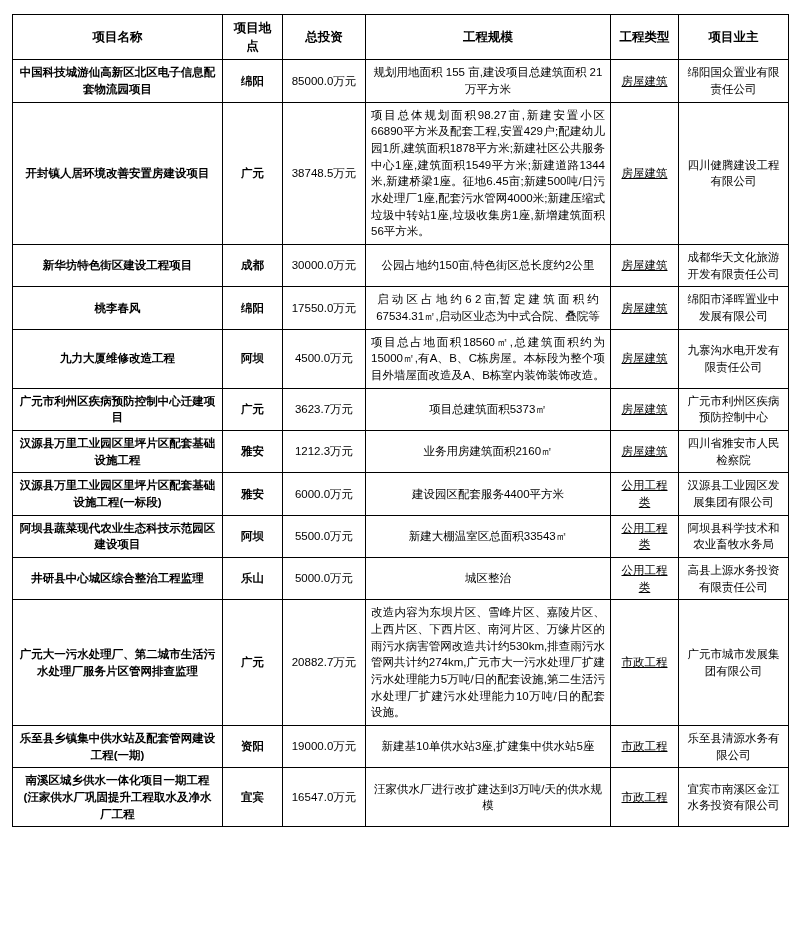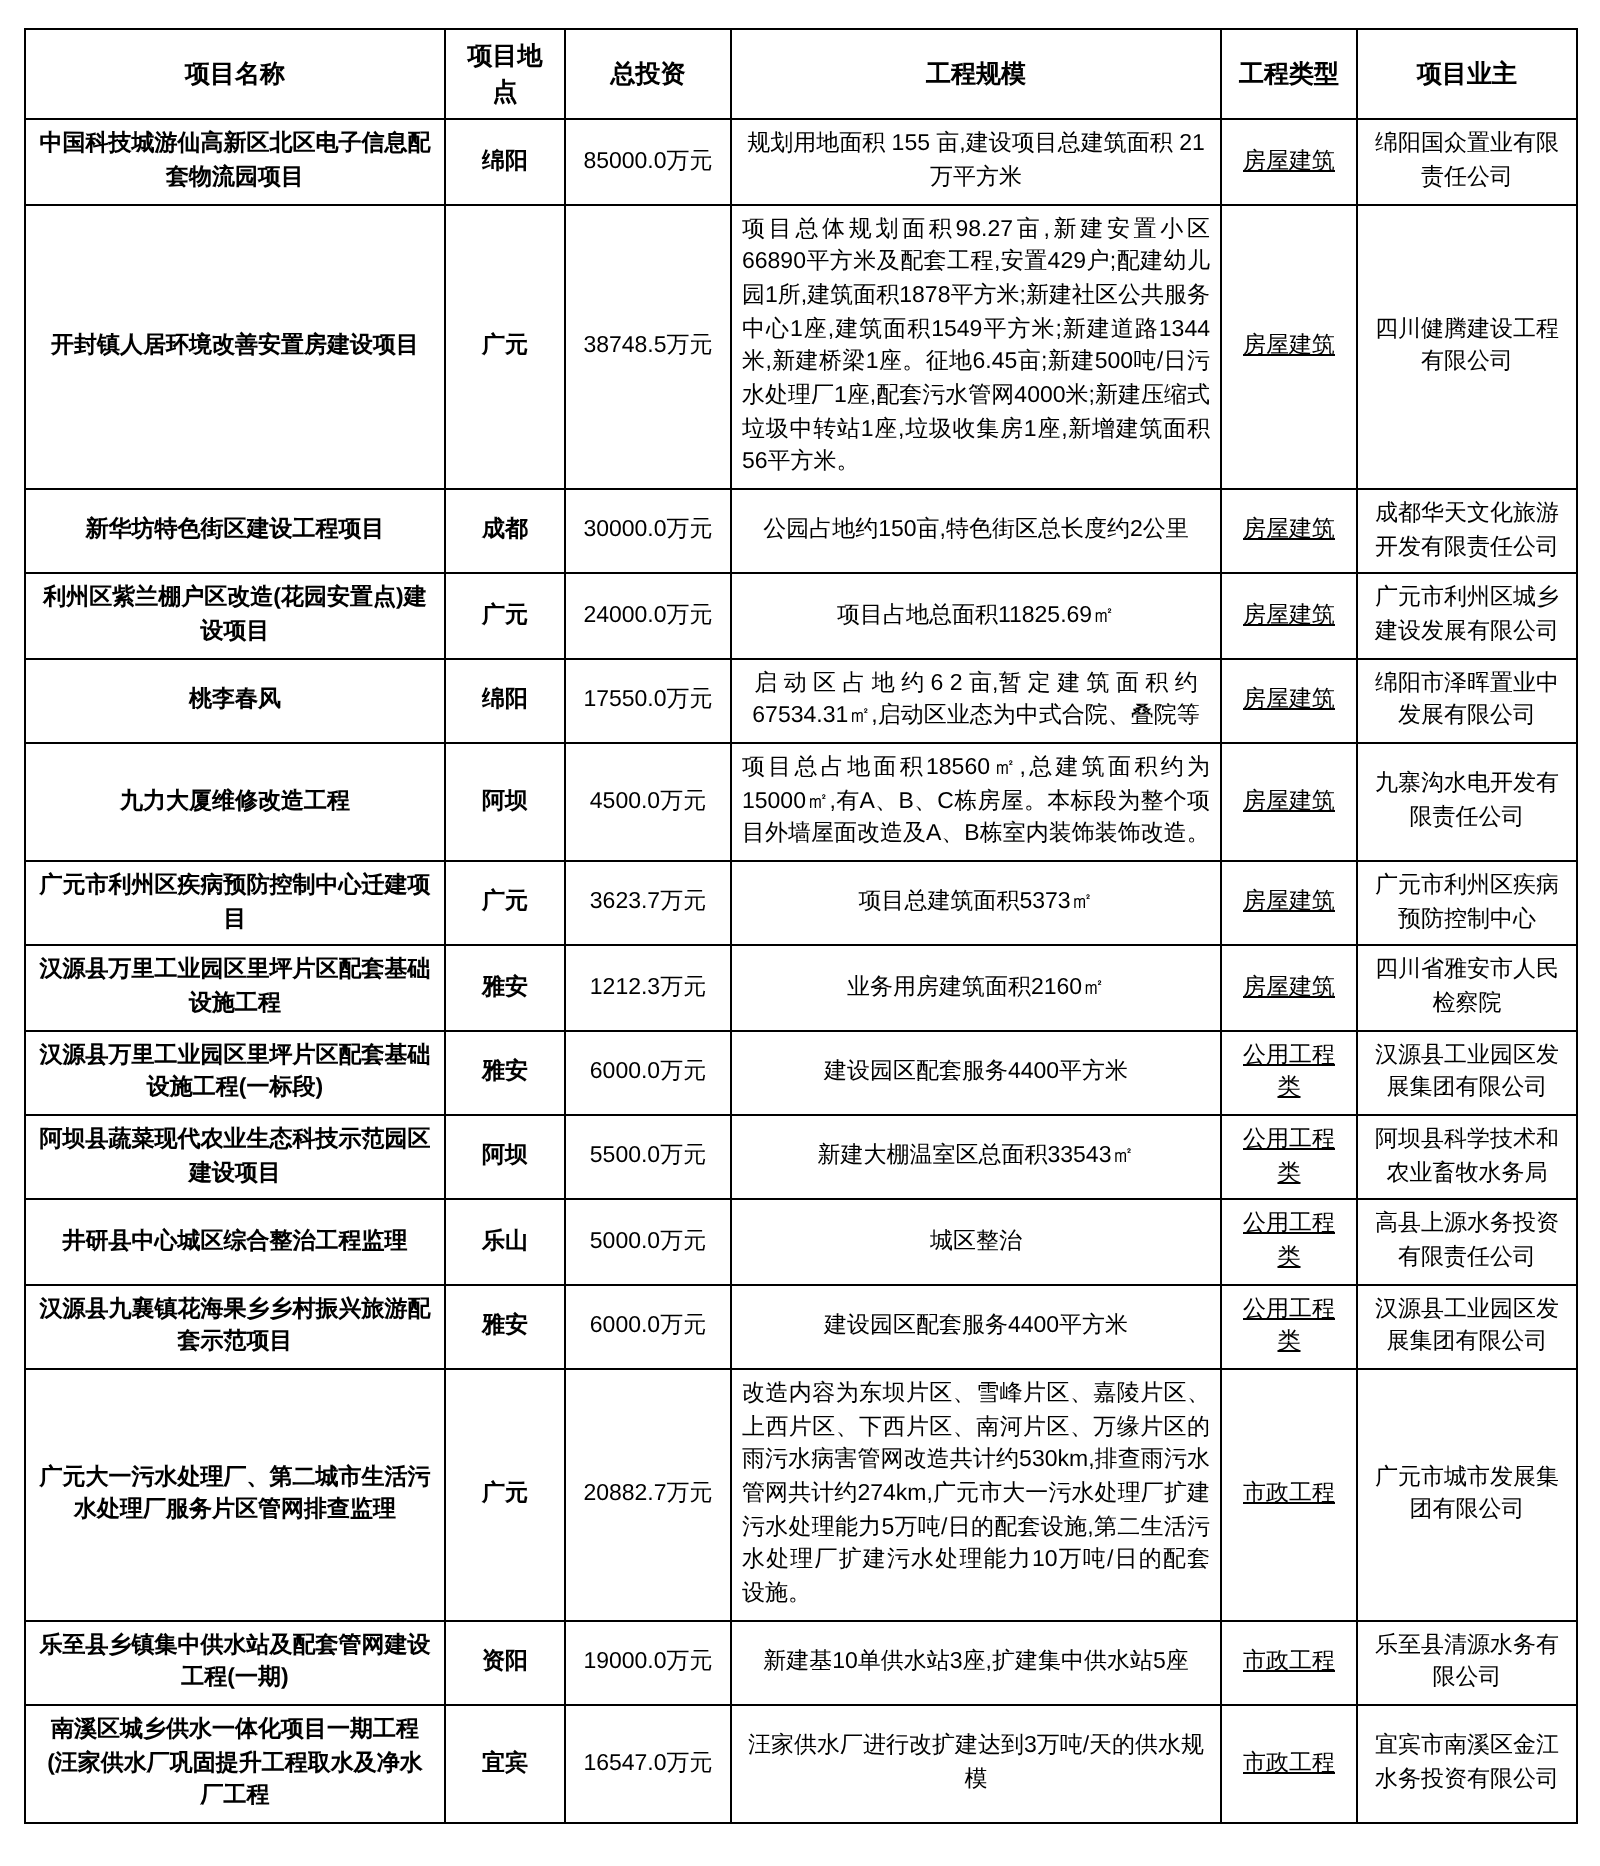--- a/index.html
+++ b/index.html
@@ -120,28 +120,20 @@
       </tr>
       <tr>
         <td class="cell-name">新华坊特色街区建设工程项目</td>
         <td class="cell-loc">成都</td>
         <td class="cell-inv">30000.0万元</td>
         <td class="cell-scale">公园占地约150亩,特色街区总长度约2公里</td>
         <td class="cell-type">房屋建筑</td>
         <td class="cell-owner">成都华天文化旅游开发有限责任公司</td>
       </tr>
       <tr>
-        <td class="cell-name">利州区紫兰棚户区改造(花园安置点)建设项目</td>
-        <td class="cell-loc">广元</td>
-        <td class="cell-inv">24000.0万元</td>
-        <td class="cell-scale">项目占地总面积11825.69㎡</td>
-        <td class="cell-type">房屋建筑</td>
-        <td class="cell-owner">广元市利州区城乡建设发展有限公司</td>
-      </tr>
-      <tr>
         <td class="cell-name">桃李春风</td>
         <td class="cell-loc">绵阳</td>
         <td class="cell-inv">17550.0万元</td>
         <td class="cell-scale">启 动 区 占 地 约 6 2 亩,暂 定 建 筑 面 积 约 67534.31㎡,启动区业态为中式合院、叠院等</td>
         <td class="cell-type">房屋建筑</td>
         <td class="cell-owner">绵阳市泽晖置业中发展有限公司</td>
       </tr>
       <tr>
         <td class="cell-name">九力大厦维修改造工程</td>
         <td class="cell-loc">阿坝</td>
@@ -184,28 +176,20 @@
       </tr>
       <tr>
         <td class="cell-name">井研县中心城区综合整治工程监理</td>
         <td class="cell-loc">乐山</td>
         <td class="cell-inv">5000.0万元</td>
         <td class="cell-scale">城区整治</td>
         <td class="cell-type">公用工程类</td>
         <td class="cell-owner">高县上源水务投资有限责任公司</td>
       </tr>
       <tr>
-        <td class="cell-name">汉源县九襄镇花海果乡乡村振兴旅游配套示范项目</td>
-        <td class="cell-loc">雅安</td>
-        <td class="cell-inv">6000.0万元</td>
-        <td class="cell-scale">建设园区配套服务4400平方米</td>
-        <td class="cell-type">公用工程类</td>
-        <td class="cell-owner">汉源县工业园区发展集团有限公司</td>
-      </tr>
-      <tr>
         <td class="cell-name">广元大一污水处理厂、第二城市生活污水处理厂服务片区管网排查监理</td>
         <td class="cell-loc">广元</td>
         <td class="cell-inv">20882.7万元</td>
         <td class="cell-scale justify">改造内容为东坝片区、雪峰片区、嘉陵片区、上西片区、下西片区、南河片区、万缘片区的雨污水病害管网改造共计约530km,排查雨污水管网共计约274km,广元市大一污水处理厂扩建污水处理能力5万吨/日的配套设施,第二生活污水处理厂扩建污水处理能力10万吨/日的配套设施。</td>
         <td class="cell-type">市政工程</td>
         <td class="cell-owner">广元市城市发展集团有限公司</td>
       </tr>
       <tr>
         <td class="cell-name">乐至县乡镇集中供水站及配套管网建设工程(一期)</td>
         <td class="cell-loc">资阳</td>

